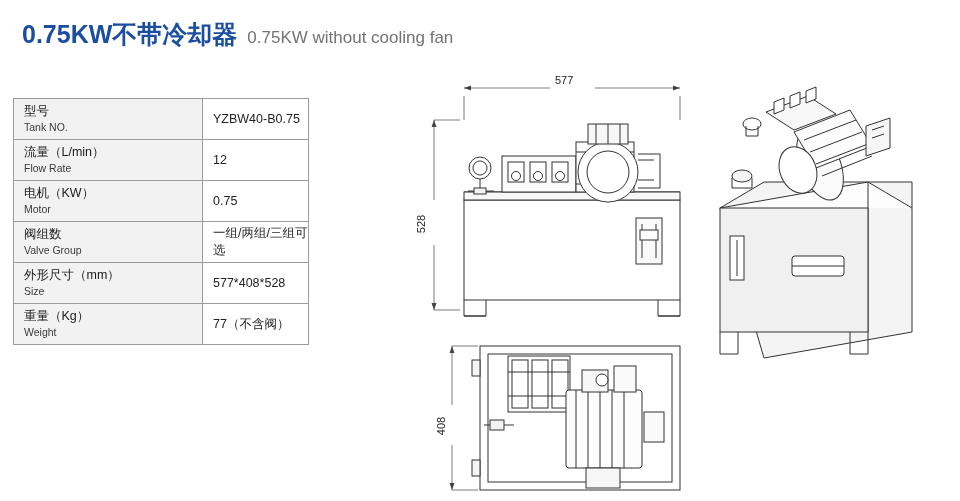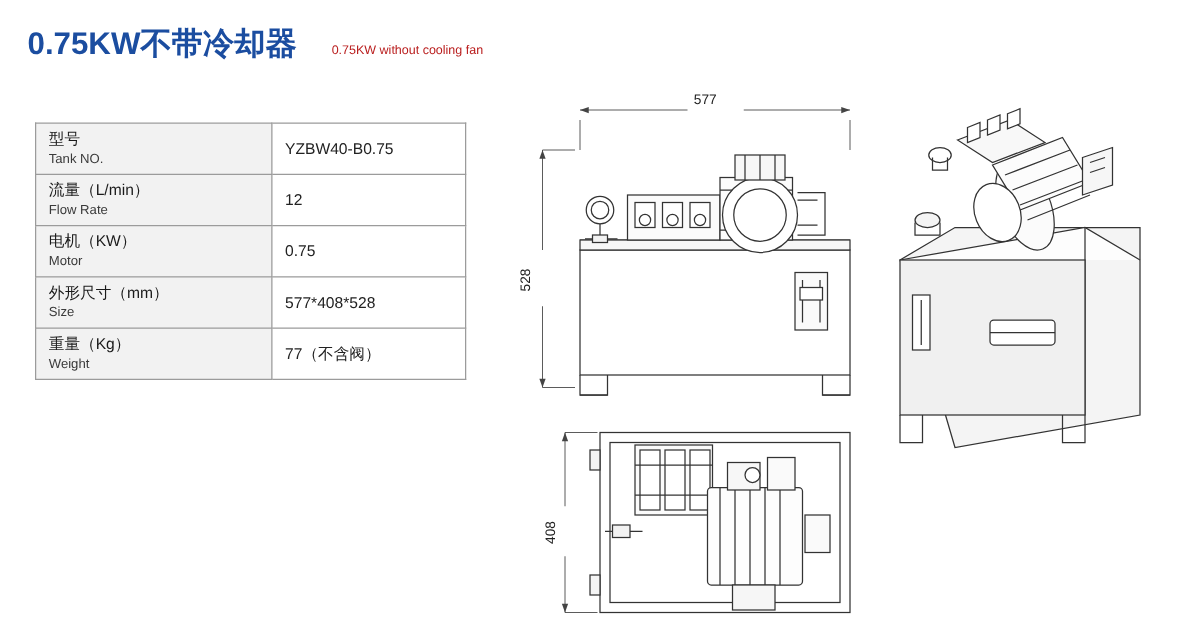--- a/index.html
+++ b/index.html
@@ -19,40 +19,40 @@
     width: 960px;
     height: 501px;
   }
   
   .header {
     position: absolute;
     left: 22px;
     top: 18px;
     display: flex;
     align-items: baseline;
-    gap: 28px;
+    gap: 10px;
   }
   .header-cn {
     font-size: 25px;
     font-weight: bold;
     color: #1b4da0;
     letter-spacing: 0px;
     white-space: nowrap;
   }
   .header-en {
-    font-size: 10px;
-    color: #b91c1c;
+    font-size: 17px;
+    color: #737373;
     white-space: nowrap;
   }
   
   .spec-table {
     position: absolute;
-    left: 28px;
+    left: 13px;
     top: 98px;
-    width: 345px;
+    width: 296px;
     border-collapse: collapse;
     table-layout: fixed;
     border-radius: 19px;
   }
   .spec-table tr {
     height: 41px;
   }
   .spec-table td {
     border: 1px solid #9b9b9b;
     padding: 0 0 0 10px;
@@ -124,20 +124,27 @@
           <span class="lab-en">Flow Rate</span>
         </td>
         <td class="value">12</td>
       </tr>
       <tr>
         <td class="label">
           <span class="lab-cn">电机（KW）</span>
           <span class="lab-en">Motor</span>
         </td>
         <td class="value">0.75</td>
+      </tr>
+      <tr>
+        <td class="label">
+          <span class="lab-cn">阀组数</span>
+          <span class="lab-en">Valve Group</span>
+        </td>
+        <td class="value">一组/两组/三组可选</td>
       </tr>
       <tr>
         <td class="label">
           <span class="lab-cn">外形尺寸（mm）</span>
           <span class="lab-en">Size</span>
         </td>
         <td class="value">577*408*528</td>
       </tr>
       <tr>
         <td class="label">

